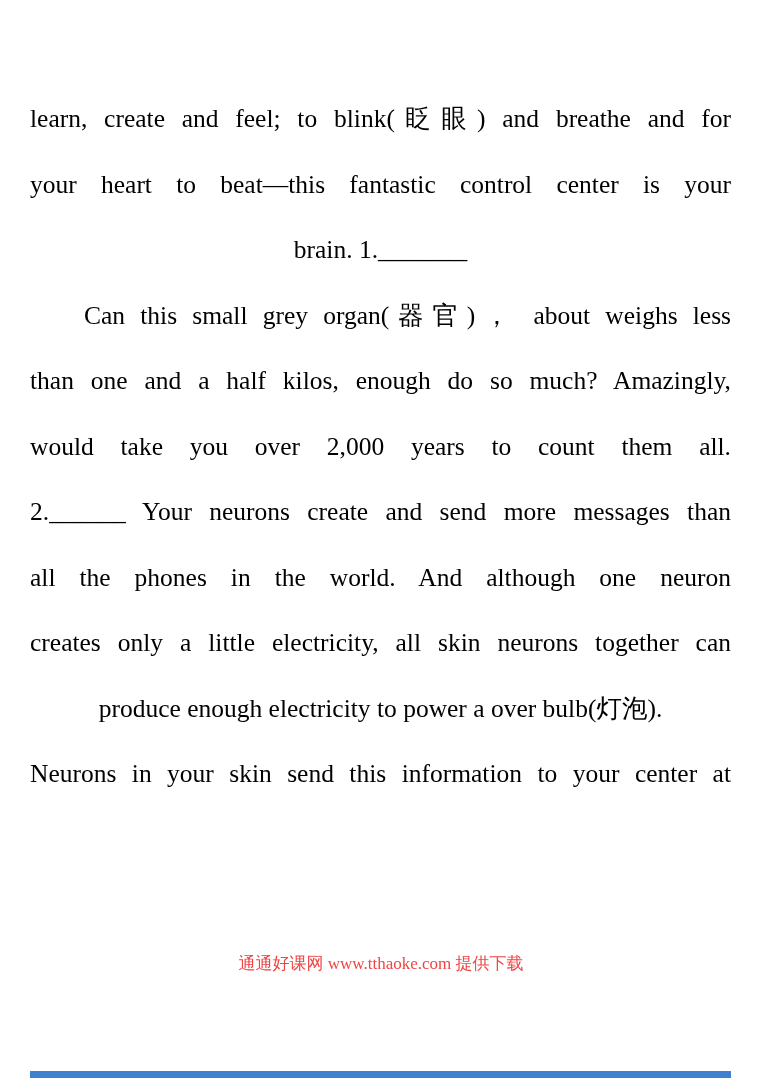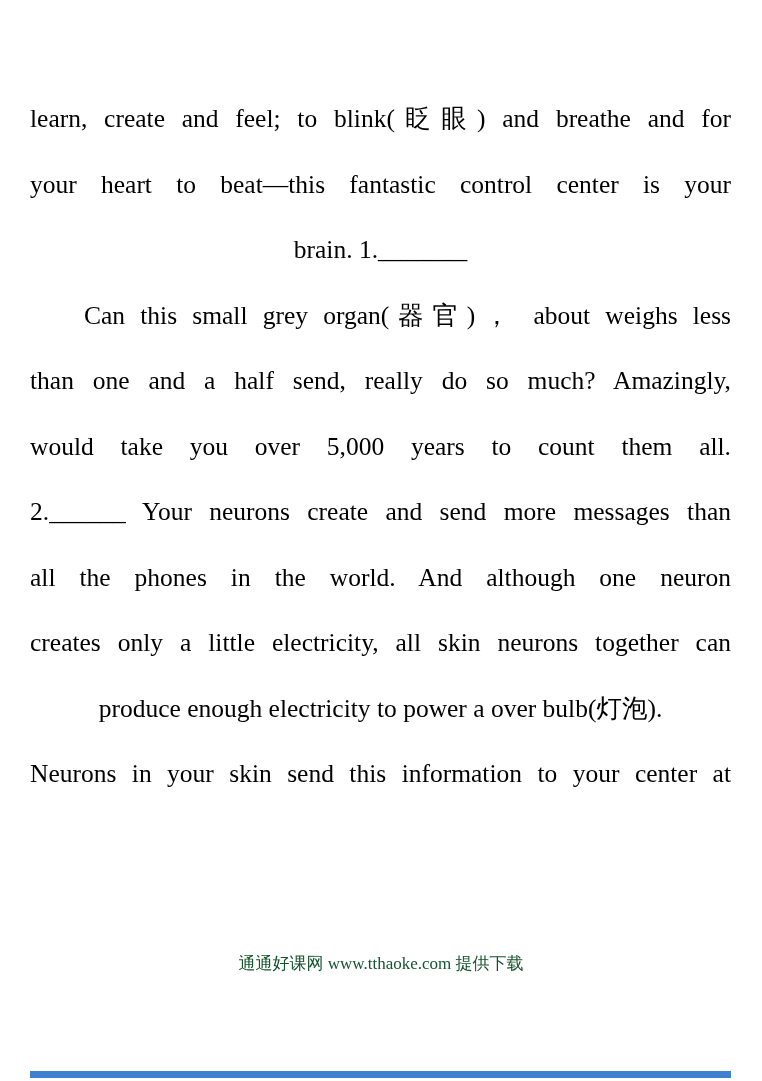--- a/index.html
+++ b/index.html
@@ -38,41 +38,41 @@
     padding-left: 54px;
   }
   .footer {
     position: absolute;
     top: 950px;
     left: 0;
     width: 100%;
     text-align: center;
     font-size: 17px;
     line-height: 28px;
-    color: #14532d;
+    color: #ef4444;
   }
   .bottom-bar {
     position: absolute;
     top: 1071px;
     left: 30px;
     width: 701px;
     height: 7px;
   }
 </style>
 </head>
 <body>
 
 <div class="page">
   <div class="passage">
       <div class="line j">learn, create and feel; to blink(眨眼) and breathe and for</div>
       <div class="line j">your heart to beat—this fantastic control center is your</div>
       <div class="line">brain. 1._______</div>
       <div class="line j ind">Can this small grey organ(器官)， about weighs less</div>
-      <div class="line j">than one and a half send, really do so much? Amazingly,</div>
-      <div class="line j">would take you over 5,000 years to count them all.</div>
+      <div class="line j">than one and a half kilos, enough do so much? Amazingly,</div>
+      <div class="line j">would take you over 2,000 years to count them all.</div>
       <div class="line j">2.______ Your neurons create and send more messages than</div>
       <div class="line j">all the phones in the world. And although one neuron</div>
       <div class="line j">creates only a little electricity, all skin neurons together can</div>
       <div class="line">produce enough electricity to power a over bulb(灯泡).</div>
       <div class="line j">Neurons in your skin send this information to your center at</div>
     </div>
   <div class="footer">通通好课网 www.tthaoke.com 提供下载</div>
   <div class="bottom-bar" style="background: rgb(64, 128, 208);"></div>
 </div>
 

